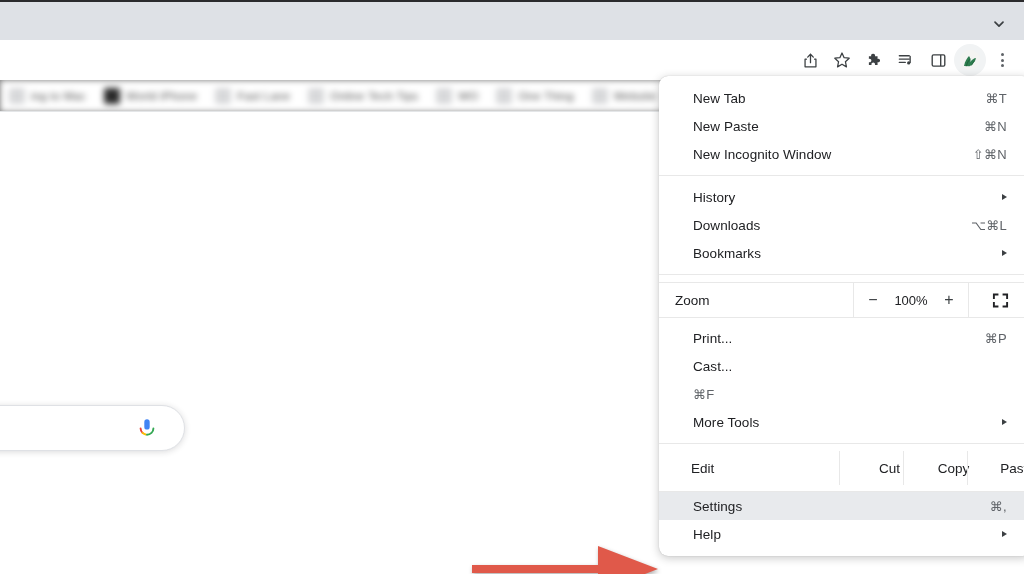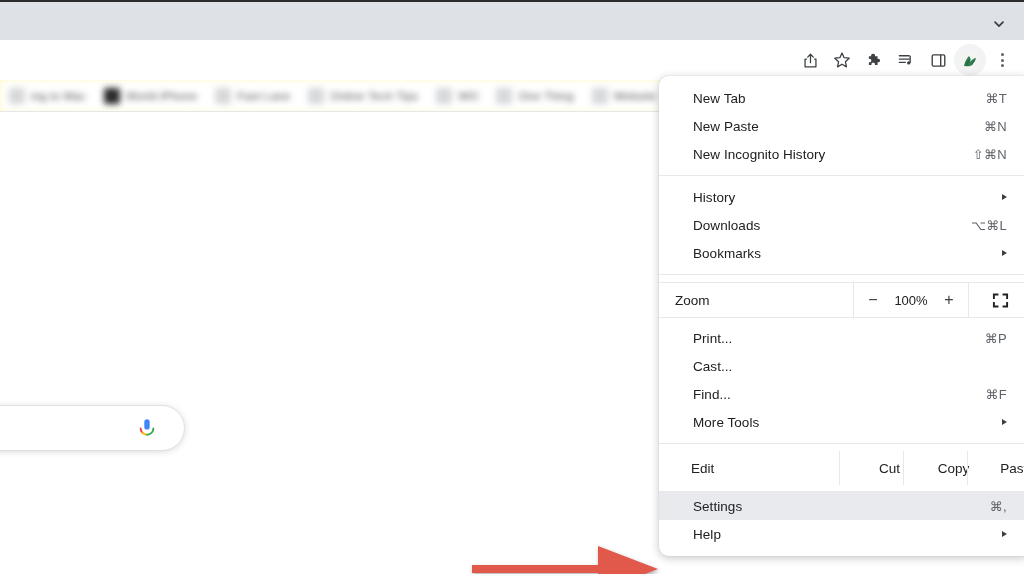--- a/index.html
+++ b/index.html
@@ -9,21 +9,21 @@
     height: 574px;
     overflow: hidden;
     font-family: "Liberation Sans", sans-serif;
     background: #ffffff;
   }
 
   #root {
     position: relative;
     width: 1024px;
     height: 574px;
-    background: #fef9c3;
+    background: #737373;
   }
 
   
   .titlebar-topline {
     position: absolute;
     top: 0; left: 0;
     width: 1024px; height: 2px;
     background: #2b2b2d;
   }
   .tabstrip {
@@ -353,21 +353,21 @@
 
     <div class="mi">
       <span class="mi-label">New Tab</span>
       <span class="mi-accel">⌘T</span>
     </div>
     <div class="mi">
       <span class="mi-label">New Paste</span>
       <span class="mi-accel">⌘N</span>
     </div>
     <div class="mi">
-      <span class="mi-label">New Incognito History</span>
+      <span class="mi-label">New Incognito Window</span>
       <span class="mi-accel">⇧⌘N</span>
     </div>
 
     <div class="sep"></div>
 
     <div class="mi">
       <span class="mi-label">History</span>
       <span class="submenu-arrow"></span>
     </div>
     <div class="mi">
@@ -399,21 +399,20 @@
 
     <div class="mi" style="margin-top:6px">
       <span class="mi-label">Print...</span>
       <span class="mi-accel">⌘P</span>
     </div>
     <div class="mi">
       <span class="mi-label">Cast...</span>
       <span class="mi-accel"></span>
     </div>
     <div class="mi">
-      <span class="mi-label">Find...</span>
       <span class="mi-accel">⌘F</span>
     </div>
     <div class="mi">
       <span class="mi-label">More Tools</span>
       <span class="submenu-arrow"></span>
     </div>
 
     <div class="sep"></div>
 
     <div class="edit-row">

